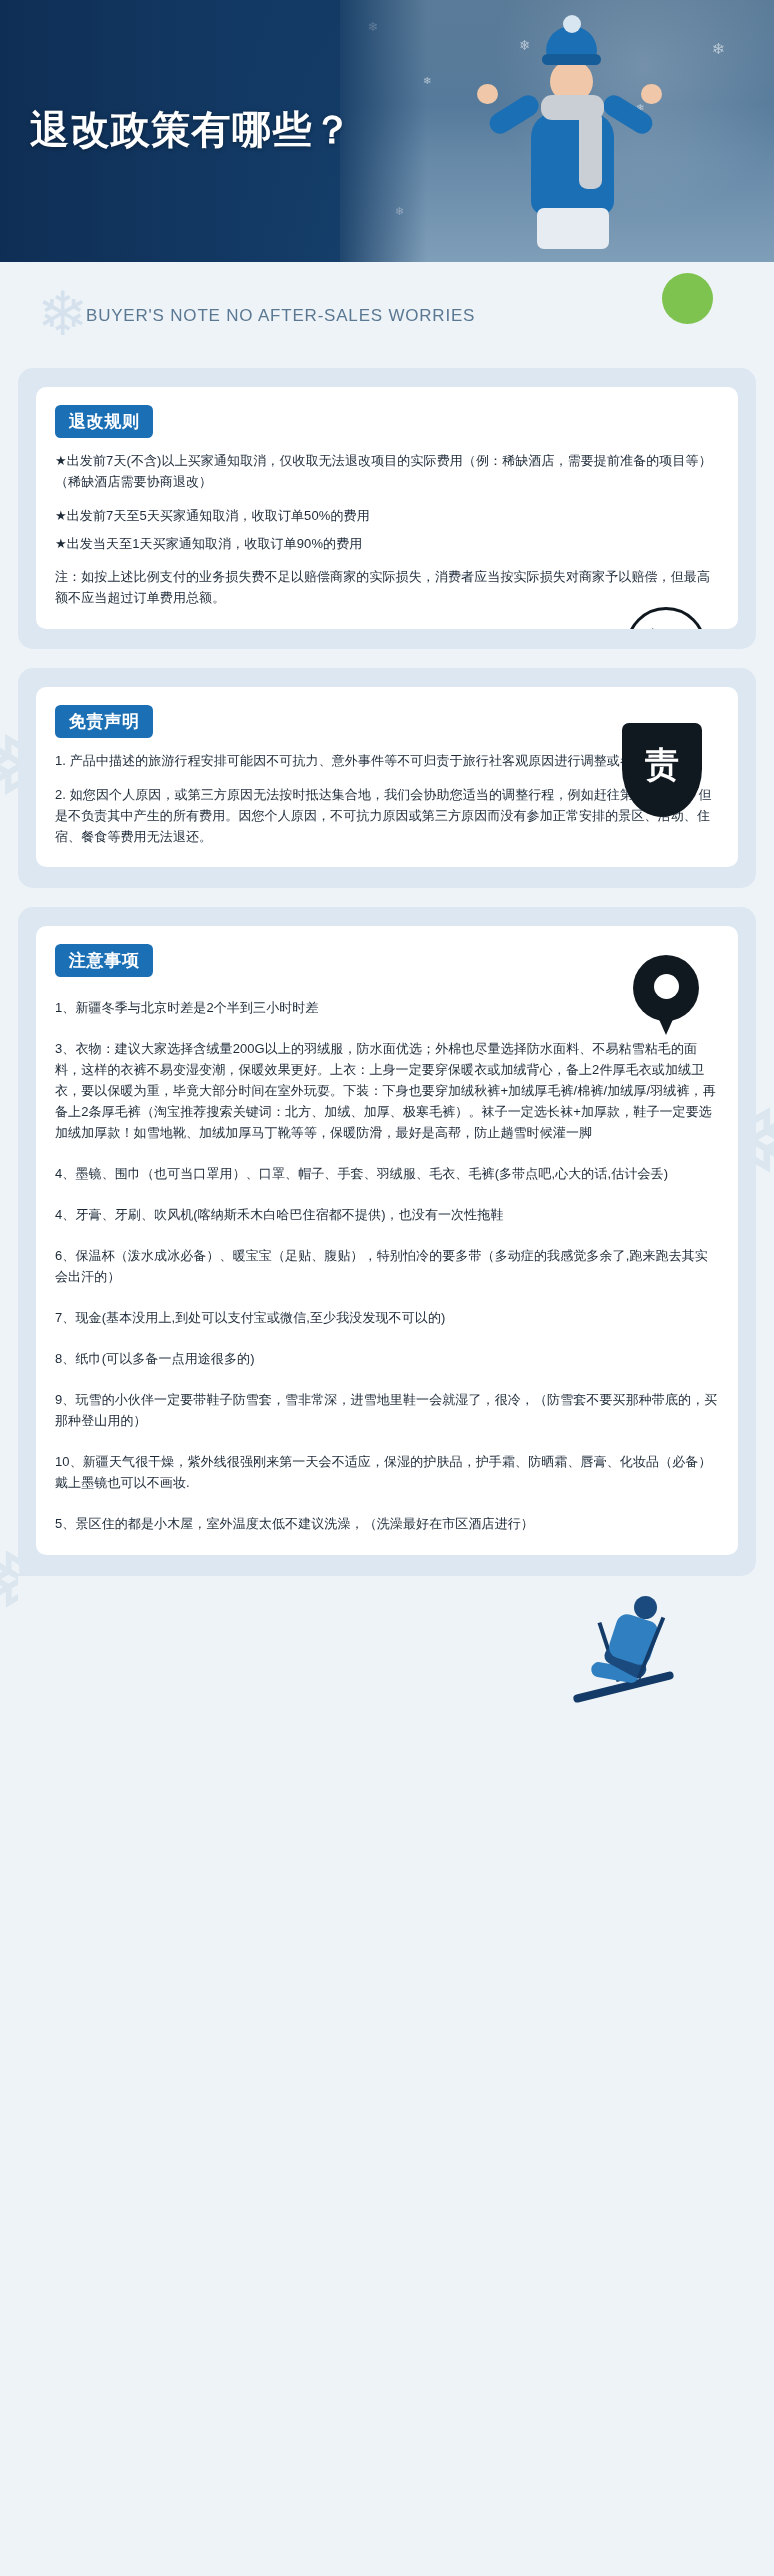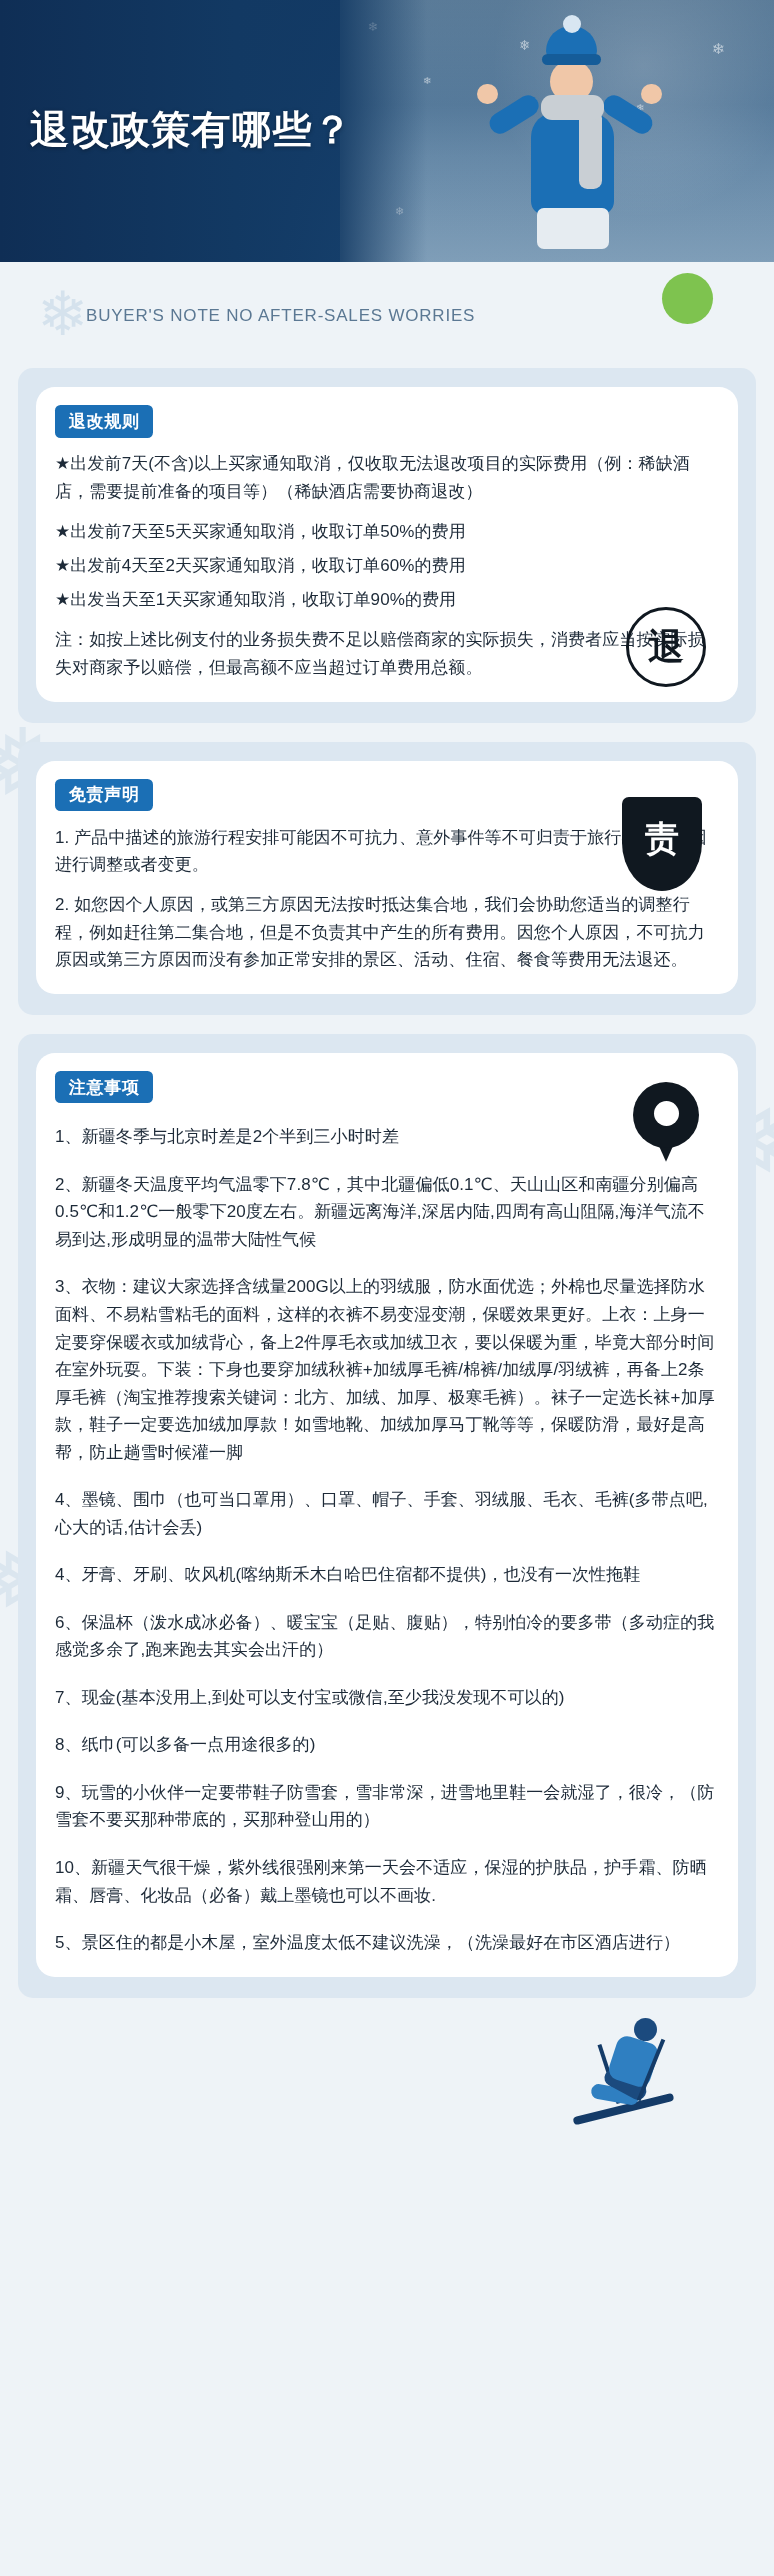--- a/index.html
+++ b/index.html
@@ -173,38 +173,38 @@
     right: 43px;
     top: 6.9px;
     width: 51px;
     height: 51px;
     border-radius: 50%;
     background: #7ec34f;
   }
   .card {
     position: relative;
     background: #ffffff;
-    border-radius: 19px;
+    border-radius: 10px;
     padding: 18px 19px 20.6px 19px;
     box-sizing: border-box;
     overflow: hidden;
   }
   .tag {
     display: inline-block;
     background: #1b6fb5;
     color: #ffffff;
     font-size: 17px;
     font-weight: bold;
     padding: 4.8px 13.8px;
     border-radius: 5.5px;
     letter-spacing: 0.7px;
   }
   .para {
     color: #1d2a38;
-    font-size: 17px;
+    font-size: 13px;
     line-height: 1.62;
     margin: 12.4px 0 0 0;
     letter-spacing: 0.1px;
   }
   .para.tight { margin-top: 6.9px; }
   .stamp-circle {
     position: absolute;
     right: 32px;
     top: 220px;
     width: 74px;
@@ -323,21 +323,20 @@
       <div class="green-dot"></div>
       <div class="eyebrow">BUYER'S NOTE NO AFTER-SALES WORRIES</div>
     </div>
 
     <div class="section">
       <div class="card">
         <div class="tag">退改规则</div>
         <div class="stamp-circle">退</div>
         <p class="para">★出发前7天(不含)以上买家通知取消，仅收取无法退改项目的实际费用（例：稀缺酒店，需要提前准备的项目等）（稀缺酒店需要协商退改）</p>
         <p class="para">★出发前7天至5天买家通知取消，收取订单50%的费用</p>
-        <p class="para tight">★出发前4天至2天买家通知取消，收取订单60%的费用</p>
         <p class="para tight">★出发当天至1天买家通知取消，收取订单90%的费用</p>
         <p class="para">注：如按上述比例支付的业务损失费不足以赔偿商家的实际损失，消费者应当按实际损失对商家予以赔偿，但最高额不应当超过订单费用总额。</p>
       </div>
     </div>
 
     <div class="section">
       <div class="card">
         <div class="tag">免责声明</div>
         <div class="shield">责</div>
         <p class="para">1. 产品中描述的旅游行程安排可能因不可抗力、意外事件等不可归责于旅行社客观原因进行调整或者变更。</p>
@@ -347,21 +346,20 @@
 
     <div class="section">
       <div class="card notice-list">
         <div class="tag">注意事项</div>
         <div class="pin">
           <div class="pin-tip"></div>
           <div class="pin-head"></div>
           <div class="pin-hole"></div>
         </div>
         <p class="para">1、新疆冬季与北京时差是2个半到三小时时差</p>
-        <p class="para tight">2、新疆冬天温度平均气温零下7.8℃，其中北疆偏低0.1℃、天山山区和南疆分别偏高0.5℃和1.2℃一般零下20度左右。新疆远离海洋,深居内陆,四周有高山阻隔,海洋气流不易到达,形成明显的温带大陆性气候</p>
         <p class="para tight">3、衣物：建议大家选择含绒量200G以上的羽绒服，防水面优选；外棉也尽量选择防水面料、不易粘雪粘毛的面料，这样的衣裤不易变湿变潮，保暖效果更好。上衣：上身一定要穿保暖衣或加绒背心，备上2件厚毛衣或加绒卫衣，要以保暖为重，毕竟大部分时间在室外玩耍。下装：下身也要穿加绒秋裤+加绒厚毛裤/棉裤/加绒厚/羽绒裤，再备上2条厚毛裤（淘宝推荐搜索关键词：北方、加绒、加厚、极寒毛裤）。袜子一定选长袜+加厚款，鞋子一定要选加绒加厚款！如雪地靴、加绒加厚马丁靴等等，保暖防滑，最好是高帮，防止趟雪时候灌一脚</p>
         <p class="para tight">4、墨镜、围巾（也可当口罩用）、口罩、帽子、手套、羽绒服、毛衣、毛裤(多带点吧,心大的话,估计会丢)</p>
         <p class="para tight">4、牙膏、牙刷、吹风机(喀纳斯禾木白哈巴住宿都不提供)，也没有一次性拖鞋</p>
         <p class="para tight">6、保温杯（泼水成冰必备）、暖宝宝（足贴、腹贴），特别怕冷的要多带（多动症的我感觉多余了,跑来跑去其实会出汗的）</p>
         <p class="para tight">7、现金(基本没用上,到处可以支付宝或微信,至少我没发现不可以的)</p>
         <p class="para tight">8、纸巾(可以多备一点用途很多的)</p>
         <p class="para tight">9、玩雪的小伙伴一定要带鞋子防雪套，雪非常深，进雪地里鞋一会就湿了，很冷，（防雪套不要买那种带底的，买那种登山用的）</p>
         <p class="para tight">10、新疆天气很干燥，紫外线很强刚来第一天会不适应，保湿的护肤品，护手霜、防晒霜、唇膏、化妆品（必备）戴上墨镜也可以不画妆.</p>
         <p class="para tight">5、景区住的都是小木屋，室外温度太低不建议洗澡，（洗澡最好在市区酒店进行）</p>
       </div>

